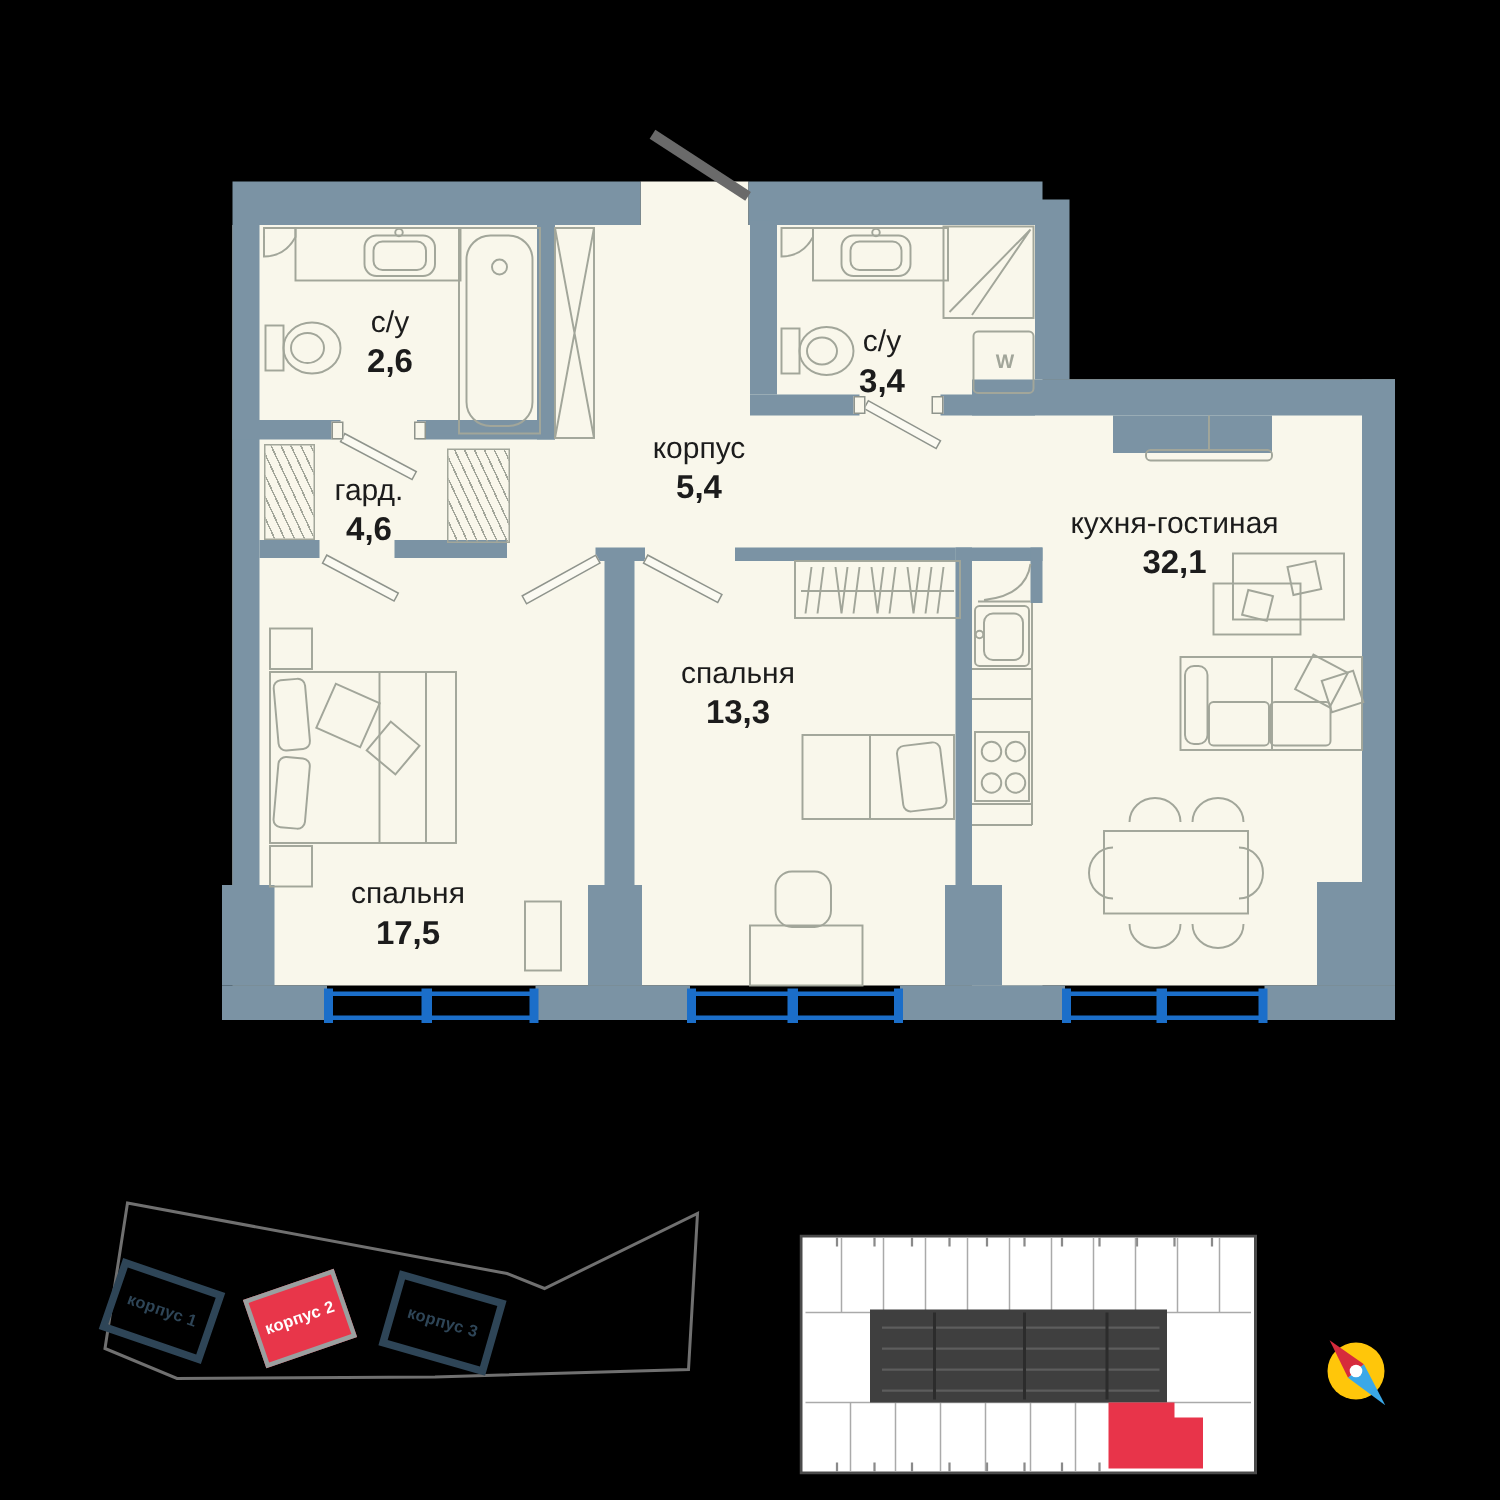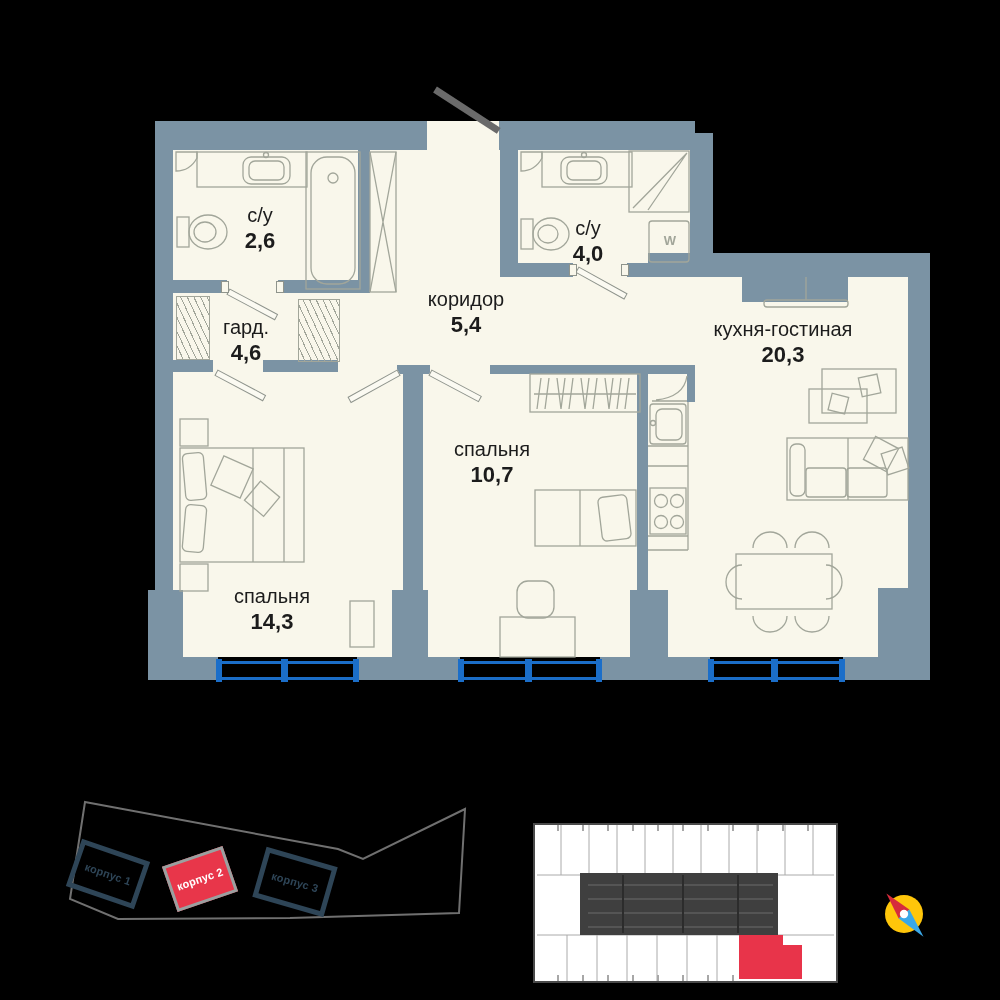--- a/index.html
+++ b/index.html
@@ -241,38 +241,38 @@
 
     <div class="room-label" style="left:260px;top:204px;">
       <span class="rn">с/у</span>
       <span class="ra">2,6</span>
     </div>
     <div class="room-label" style="left:246px;top:316px;">
       <span class="rn">гард.</span>
       <span class="ra">4,6</span>
     </div>
     <div class="room-label" style="left:466px;top:288px;">
-      <span class="rn">коридор</span>
+      <span class="rn">корпус</span>
       <span class="ra">5,4</span>
     </div>
     <div class="room-label" style="left:588px;top:217px;">
       <span class="rn">с/у</span>
-      <span class="ra">4,0</span>
-    </div>
-    <div class="room-label" style="left:783px;top:318px;">
+      <span class="ra">3,4</span>
+    </div>
+    <div class="room-label" style="left:783px;top:338px;">
       <span class="rn">кухня-гостиная</span>
-      <span class="ra">20,3</span>
+      <span class="ra">32,1</span>
     </div>
     <div class="room-label" style="left:492px;top:438px;">
       <span class="rn">спальня</span>
-      <span class="ra">10,7</span>
+      <span class="ra">13,3</span>
     </div>
     <div class="room-label" style="left:272px;top:585px;">
       <span class="rn">спальня</span>
-      <span class="ra">14,3</span>
+      <span class="ra">17,5</span>
     </div>
     <div class="washer-label" style="left:670px;top:233px;">W</div>
   </div>
 
   <div>
     <svg style="left:60px;top:790px;" width="420" height="140" viewBox="0 0 420 140">
       <polygon points="25,12 278,59 303,69 405,19 399,123 230,128 58,129 10,109" fill="none" stroke="#707070" stroke-width="2"></polygon>
     </svg>
     <div class="bld outline" style="left:72px;top:849px;width:62px;height:40px;transform:rotate(19deg);">
       <span>корпус 1</span>

